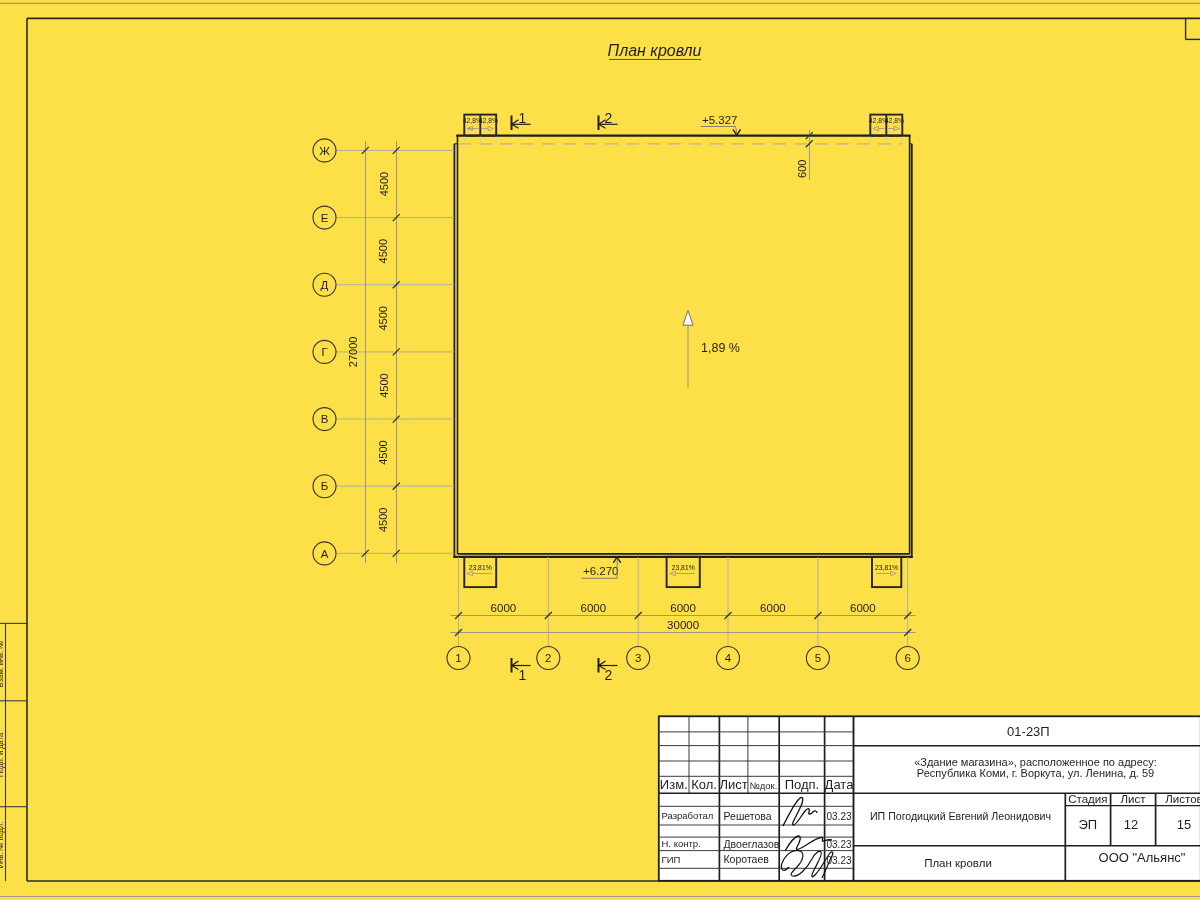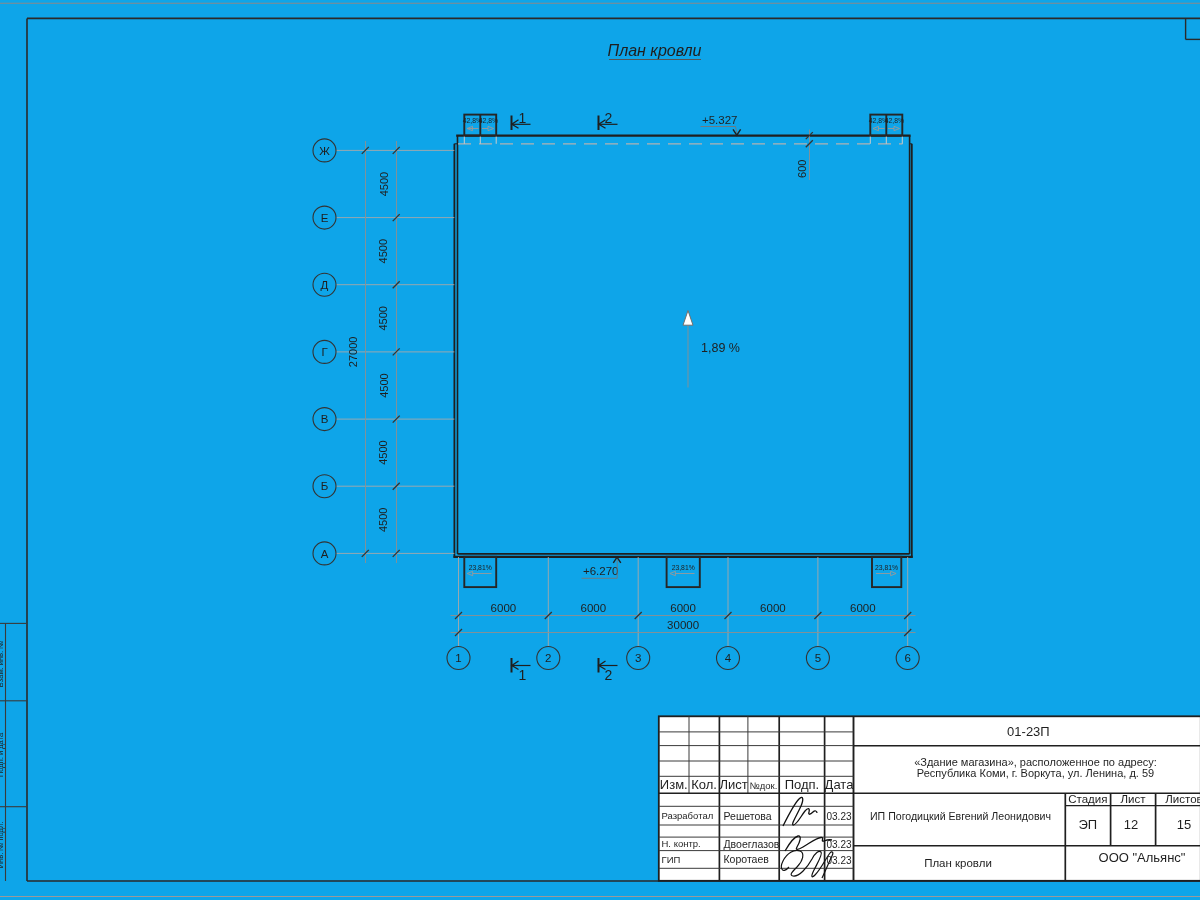--- a/index.html
+++ b/index.html
@@ -1,16 +1,16 @@
 <!DOCTYPE html>
 <html><head>
 <meta charset="utf-8">
 <style>
   html,body{margin:0;padding:0;background:#ffffff;}
-  #page{position:relative;width:1200px;height:900px;background:#0ea5e9;overflow:hidden;}
+  #page{position:relative;width:1200px;height:900px;background:#fde047;overflow:hidden;}
   svg text{font-family:"Liberation Sans", sans-serif;fill:#1f1f1f;}
 </style>
 </head>
 <body>
 <div id="page">
 <svg width="1200" height="900" viewBox="0 0 1200 900">
 
 <g>
         <line x1="0" y1="3.2" x2="1200" y2="3.2" stroke="#8a8a8a" stroke-width="1.1"></line>
       </g>

